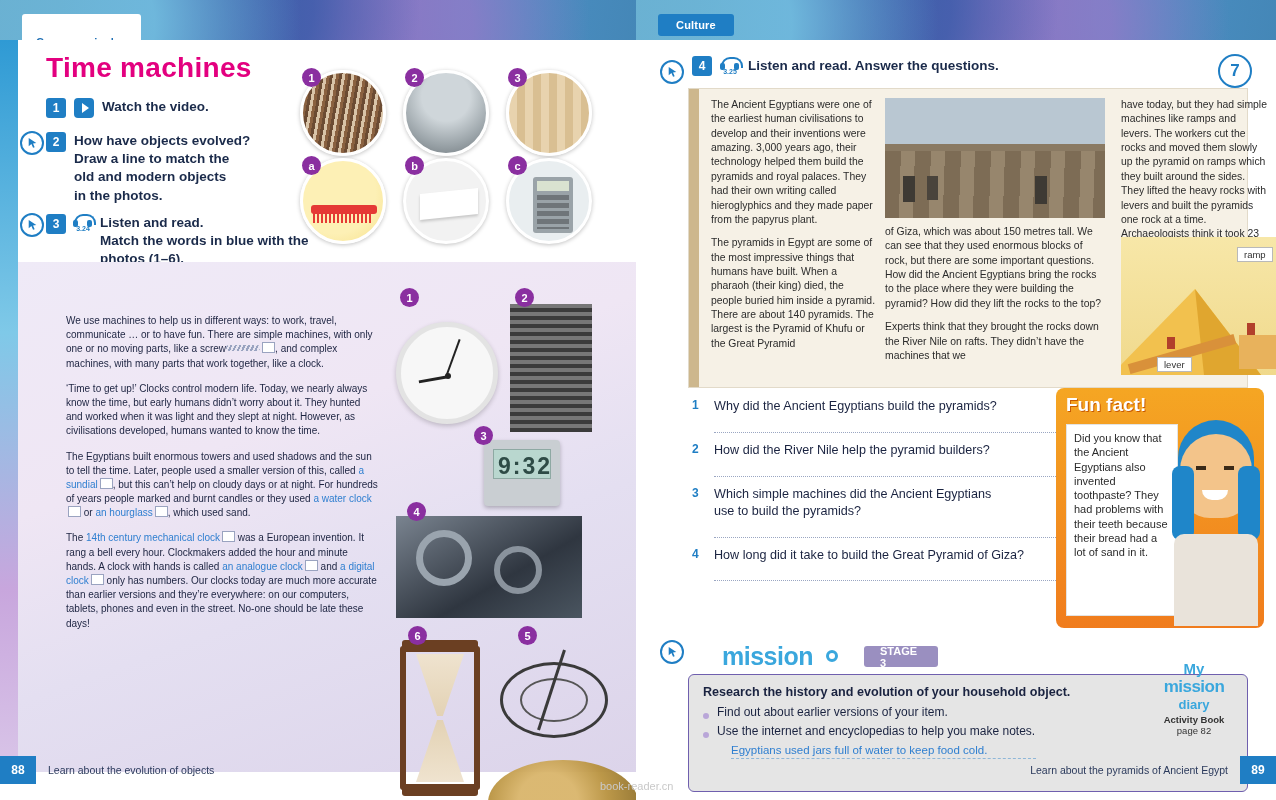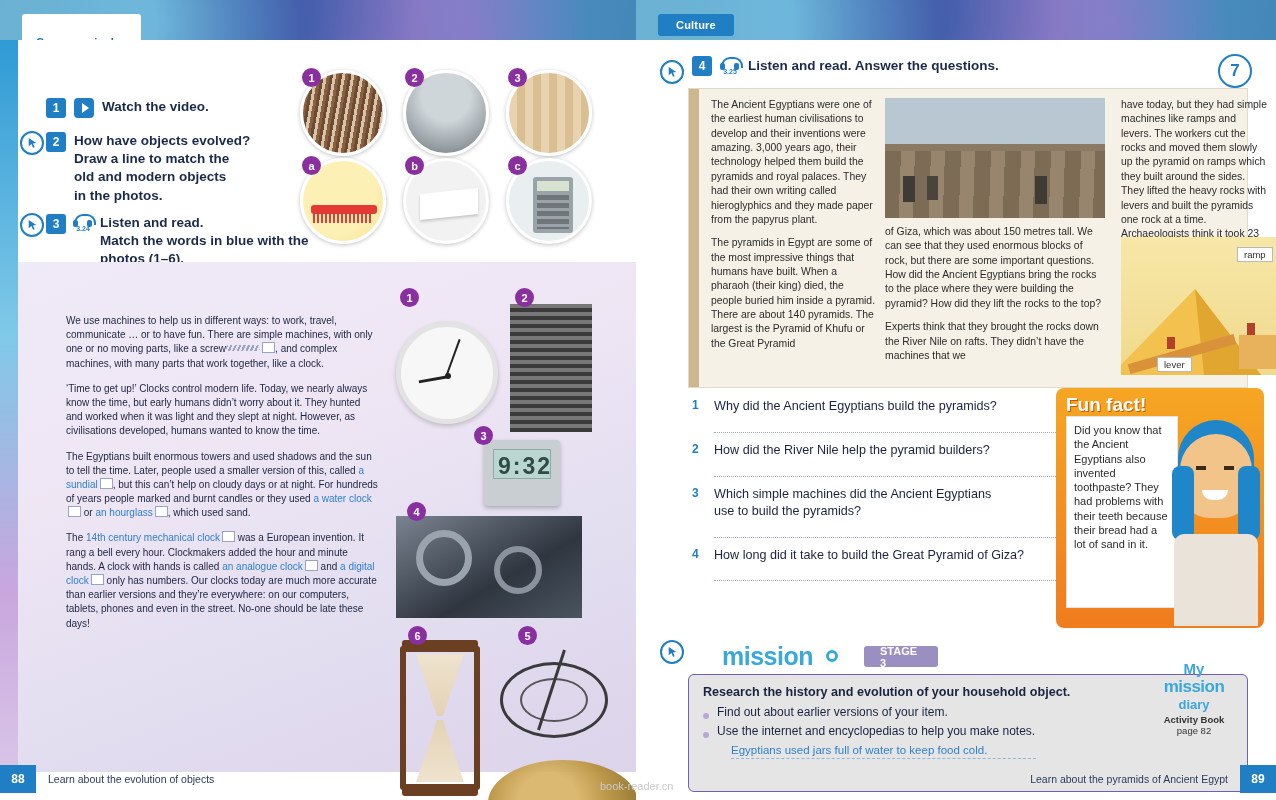--- a/index.html
+++ b/index.html
@@ -99,21 +99,21 @@
   .read-col p { margin-bottom:11px; }
   .blue { color:#2f7fd0; }
   .wordbox {
     display:inline-block; width:13px;height:11px; border:1px solid #9aa3c0; background:#fff;
     vertical-align:-1px; margin-left:2px;
   }
   .screw-ic { display:inline-block; width:34px;height:6px; vertical-align:1px;
     background:repeating-linear-gradient(115deg,#9aa3c0 0 2px,#e9e6f2 2px 4px); border-radius:3px; }
 
   .footer {
-    position:absolute; bottom:3px; left:0; right:0; height:36px;
+    position:absolute; bottom:12px; left:0; right:0; height:36px;
     display:flex; align-items:center;
   }
   .pg-num {
     width:36px; height:28px; background:#1f7ec4; color:#fff;
     font-size:12px; font-weight:bold; display:flex; align-items:center; justify-content:center;
   }
   .foot-text { font-size:10.5px; color:#2b3a5c; padding:0 12px; }
 
   
   .right-body { position:absolute; top:40px; left:0; right:0; bottom:28px; background:#fff; }
@@ -148,21 +148,21 @@
   .funfact {
     position:absolute; right:12px; top:348px; width:208px; height:240px;
     background:linear-gradient(#f5a623,#f07c1d);
     border-radius:8px; overflow:hidden;
   }
   .funfact-title {
     position:absolute; top:6px; left:10px; color:#fff; font-size:19px; font-weight:bold;
     text-shadow:1px 1px 0 #c75a00;
   }
   .funfact-body {
-    position:absolute; top:28px; left:10px; width:112px; height:192px;
+    position:absolute; top:36px; left:10px; width:112px; height:192px;
     background:#fff; border:1px solid #e3e3e3; font-size:11px; line-height:1.3;
     color:#2b2b2b; padding:6px 7px;
   }
 
   .mission-bar { position:absolute; left:52px; top:600px; width:250px; height:32px; }
   .mission-word {
     position:absolute; left:34px; top:2px; font-size:25px; font-weight:bold;
     color:#3aa7dd; letter-spacing:-.5px;
   }
   .stage-pill {
@@ -198,20 +198,21 @@
 
 <div class="spread">
 
   <div class="page page-left">
     <div class="topband"></div>
     <div class="tab">Cross-curricular</div>
 
     <div class="left-body">
       <div class="left-rail-grad"></div>
 
+      <h1 class="title">Time machines</h1>
 
       <div class="ex" style="left:46px; top:58px; width:250px;">
         <div class="num-box">1</div>
         <div class="play-btn">
             <div class="play-tri"></div>
           </div>
         <div class="instr">Watch the video.</div>
       </div>
 
       <div class="cursor-badge" style="left:20px; top:91px;">

